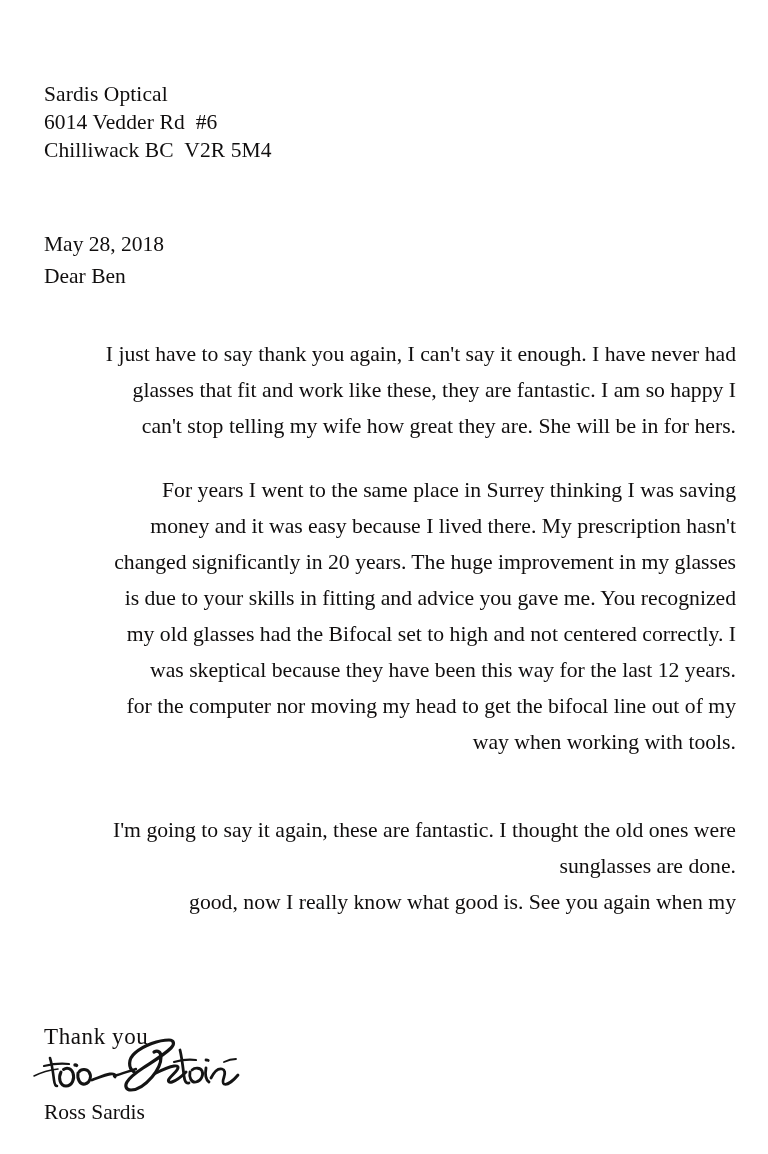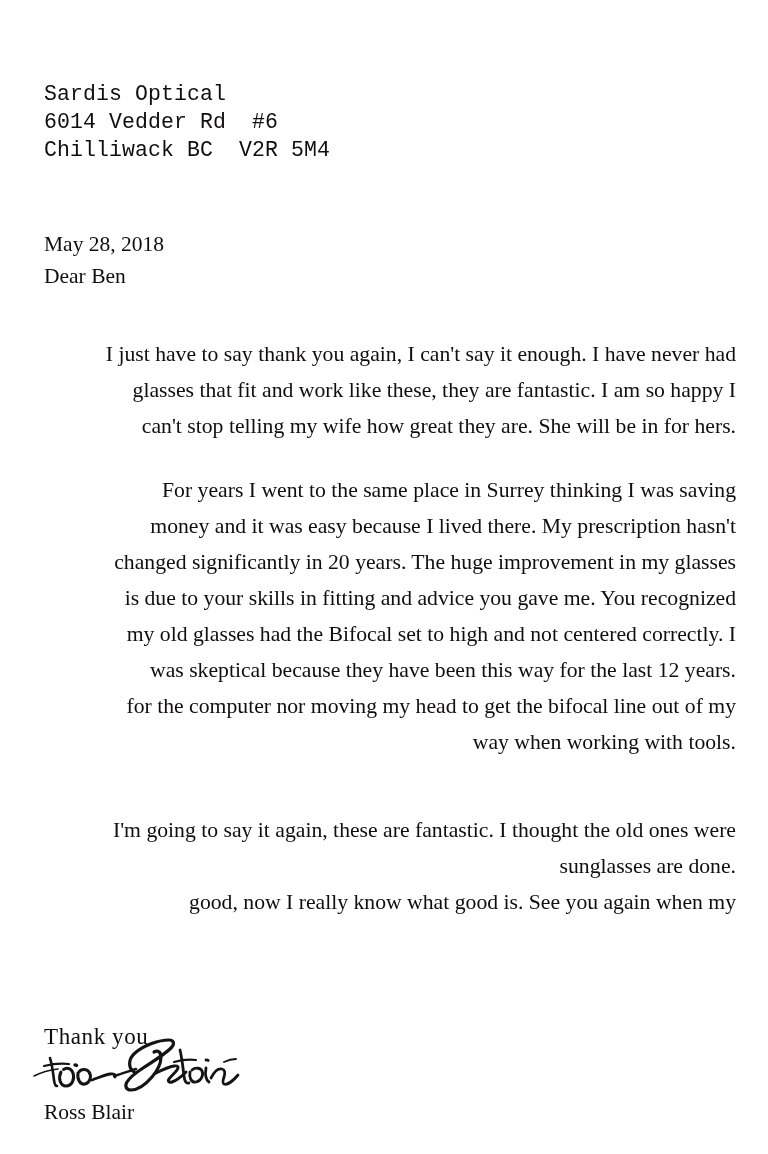--- a/index.html
+++ b/index.html
@@ -27,21 +27,20 @@
     width: 690px;
   }
   .block {
     color: #100e0e;
   }
   .addr-line {
     font-size: 21.5px;
     line-height: 28px;
     letter-spacing: 0.1px;
     white-space: pre;
-    font-family: Liberation Mono, monospace;
   }
   .sender-address {
     position: absolute;
     top: 80px;
     left: 0;
   }
   .date-line {
     position: absolute;
     top: 198px;
     left: 0;
@@ -164,16 +163,16 @@
           <path d="M146 34 C153 32, 161 31, 168 32" stroke-width="2.2"></path>
           <path d="M162 44 C161 49, 163 55, 168 54 C173 53, 176 47, 174 43 C172.4 39.6, 167 39.4, 164 42" stroke-width="2.8"></path>
           <path d="M178 40 C177 46, 178 52, 181 54" stroke-width="2.8"></path>
           <path d="M178 32 C178.8 32, 179.6 32, 180.2 32.4" stroke-width="2.8"></path>
           <path d="M183 50 C186 44, 190 40, 194 41 C197 41.8, 197.4 45, 196 49 C195 52, 194 55, 196 56 C199 57.4, 205 53, 210 47" stroke-width="2.8"></path>
           <path d="M196 34 C200 32, 204 31, 208 31" stroke-width="1.8"></path>
         </g>
       </svg>
     </div>
 
-    <div class="signer-name block">Ross Blair</div>
+    <div class="signer-name block">Ross Sardis</div>
 
   </div>
 </div>
 
 </body></html>

